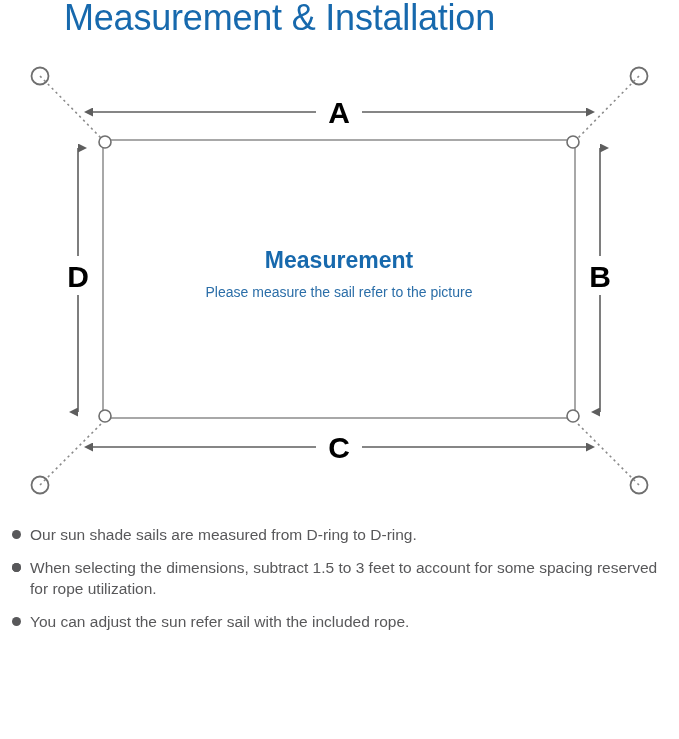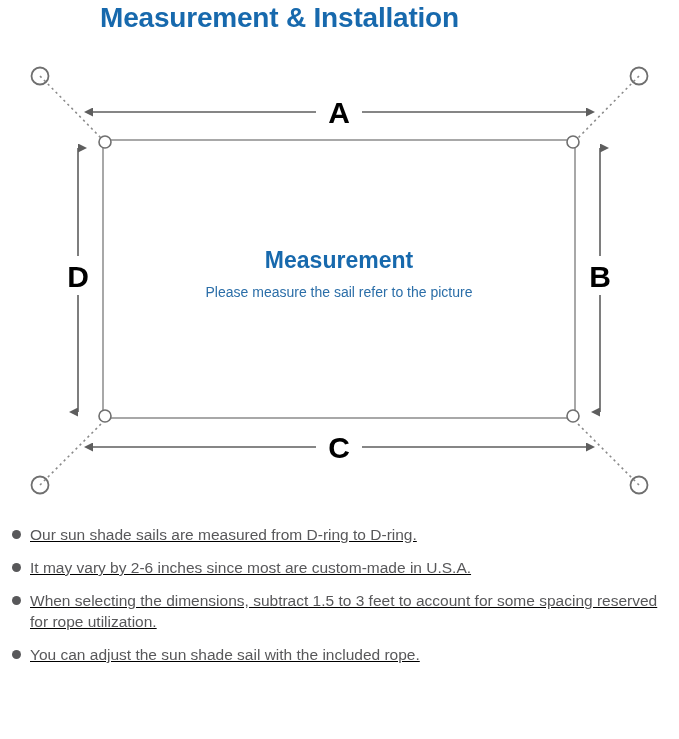--- a/index.html
+++ b/index.html
@@ -14,22 +14,22 @@
     font-family: "Liberation Sans", sans-serif;
     overflow: hidden;
   }
 
   #page-title {
     position: absolute;
     top: 0px;
     left: 0;
     width: 559px;
     text-align: center;
-    font-size: 28px;
-    font-weight: bold;
+    font-size: 36px;
+    font-weight: normal;
     color: #1769ad;
     letter-spacing: -0.2px;
     line-height: 36px;
   }
 
   #diagram-wrap {
     position: absolute;
     top: 44px;
     left: 0;
     width: 679px;
@@ -59,21 +59,20 @@
   }
 
   #notes-list {
     position: absolute;
     top: 524px;
     left: 0;
     width: 679px;
     margin: 0;
     padding: 0;
     list-style: none;
-    text-decoration: underline;
   }
   .note-item {
     position: relative;
     padding-left: 30px;
     padding-right: 8px;
     margin-bottom: 12px;
     color: #58585a;
     font-size: 15.5px;
     line-height: 21px;
   }
@@ -162,23 +161,22 @@
   </svg>
 </div>
 
 <ul id="notes-list">
   <li class="note-item">
     <span class="note-bullet"></span>
     <span>Our sun shade sails are measured from D-ring to D-ring.</span>
   </li>
   <li class="note-item">
     <span class="note-bullet"></span>
-    <span>It may vary by 2-6 inches since most are custom-made in U.S.A.</span>
   </li>
   <li class="note-item">
     <span class="note-bullet"></span>
     <span>When selecting the dimensions, subtract 1.5 to 3 feet to account for some spacing reserved for rope utilization.</span>
   </li>
   <li class="note-item">
     <span class="note-bullet"></span>
-    <span>You can adjust the sun shade sail with the included rope.</span>
+    <span>You can adjust the sun refer sail with the included rope.</span>
   </li>
 </ul>
 
 </body></html>

